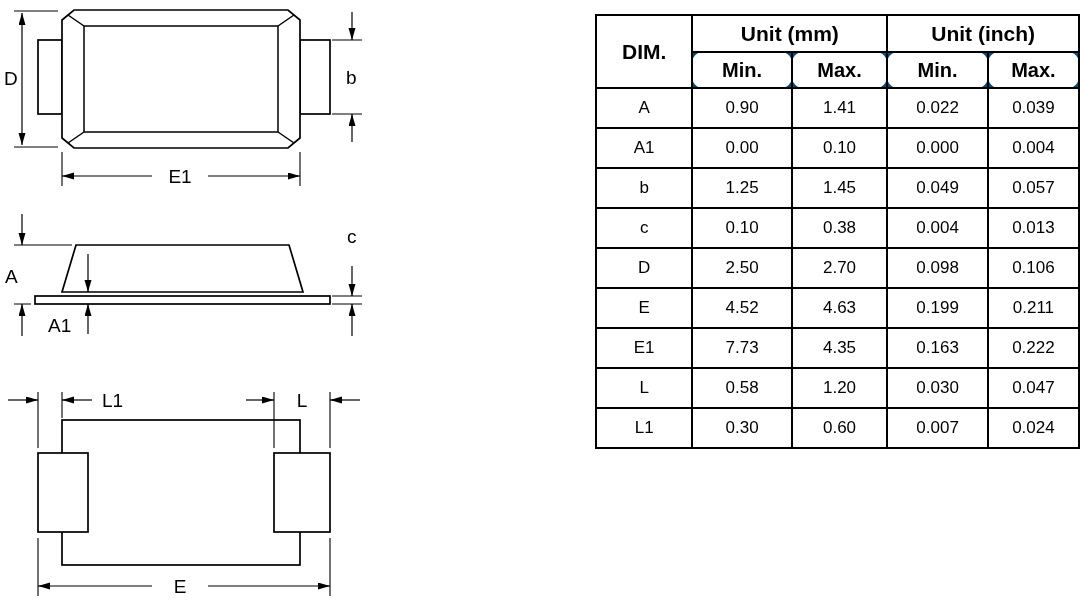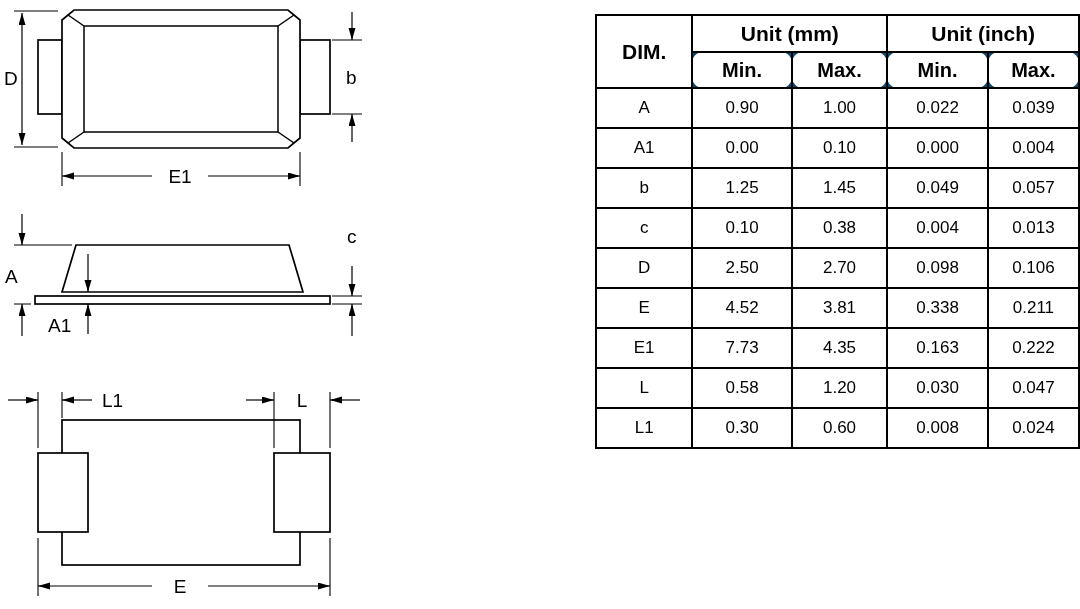--- a/index.html
+++ b/index.html
@@ -142,21 +142,21 @@
       <th class="h2">Min.</th>
       <th class="h2">Max.</th>
       <th class="h2">Min.</th>
       <th class="h2">Max.</th>
     </tr>
   </thead>
   <tbody>
     <tr>
       <td>A</td>
       <td>0.90</td>
-      <td>1.00</td>
+      <td>1.41</td>
       <td>0.022</td>
       <td>0.039</td>
     </tr>
     <tr>
       <td>A1</td>
       <td>0.00</td>
       <td>0.10</td>
       <td>0.000</td>
       <td>0.004</td>
     </tr>
@@ -177,39 +177,39 @@
     <tr>
       <td>D</td>
       <td>2.50</td>
       <td>2.70</td>
       <td>0.098</td>
       <td>0.106</td>
     </tr>
     <tr>
       <td>E</td>
       <td>4.52</td>
-      <td>3.81</td>
-      <td>0.338</td>
+      <td>4.63</td>
+      <td>0.199</td>
       <td>0.211</td>
     </tr>
     <tr>
       <td>E1</td>
       <td>7.73</td>
       <td>4.35</td>
       <td>0.163</td>
       <td>0.222</td>
     </tr>
     <tr>
       <td>L</td>
       <td>0.58</td>
       <td>1.20</td>
       <td>0.030</td>
       <td>0.047</td>
     </tr>
     <tr>
       <td>L1</td>
       <td>0.30</td>
       <td>0.60</td>
-      <td>0.008</td>
+      <td>0.007</td>
       <td>0.024</td>
     </tr>
   </tbody>
 </table>
 
 </body></html>

